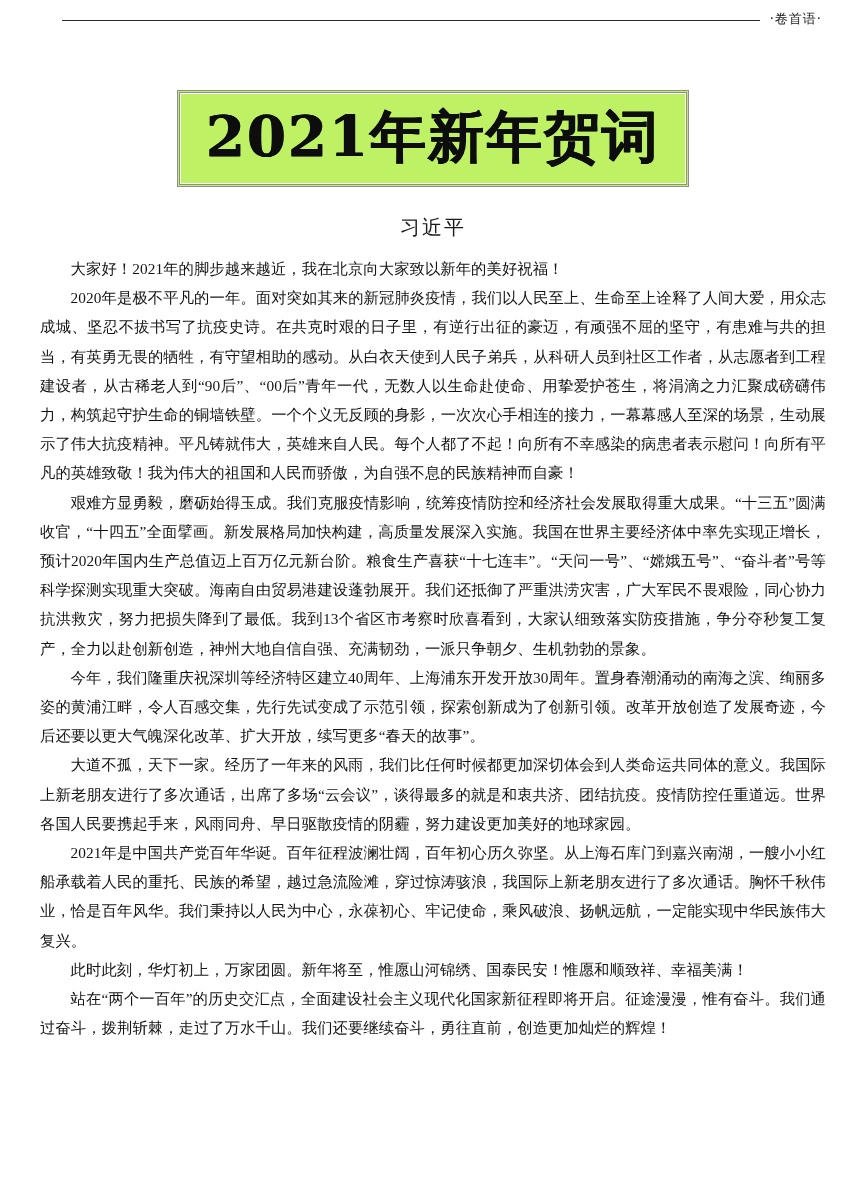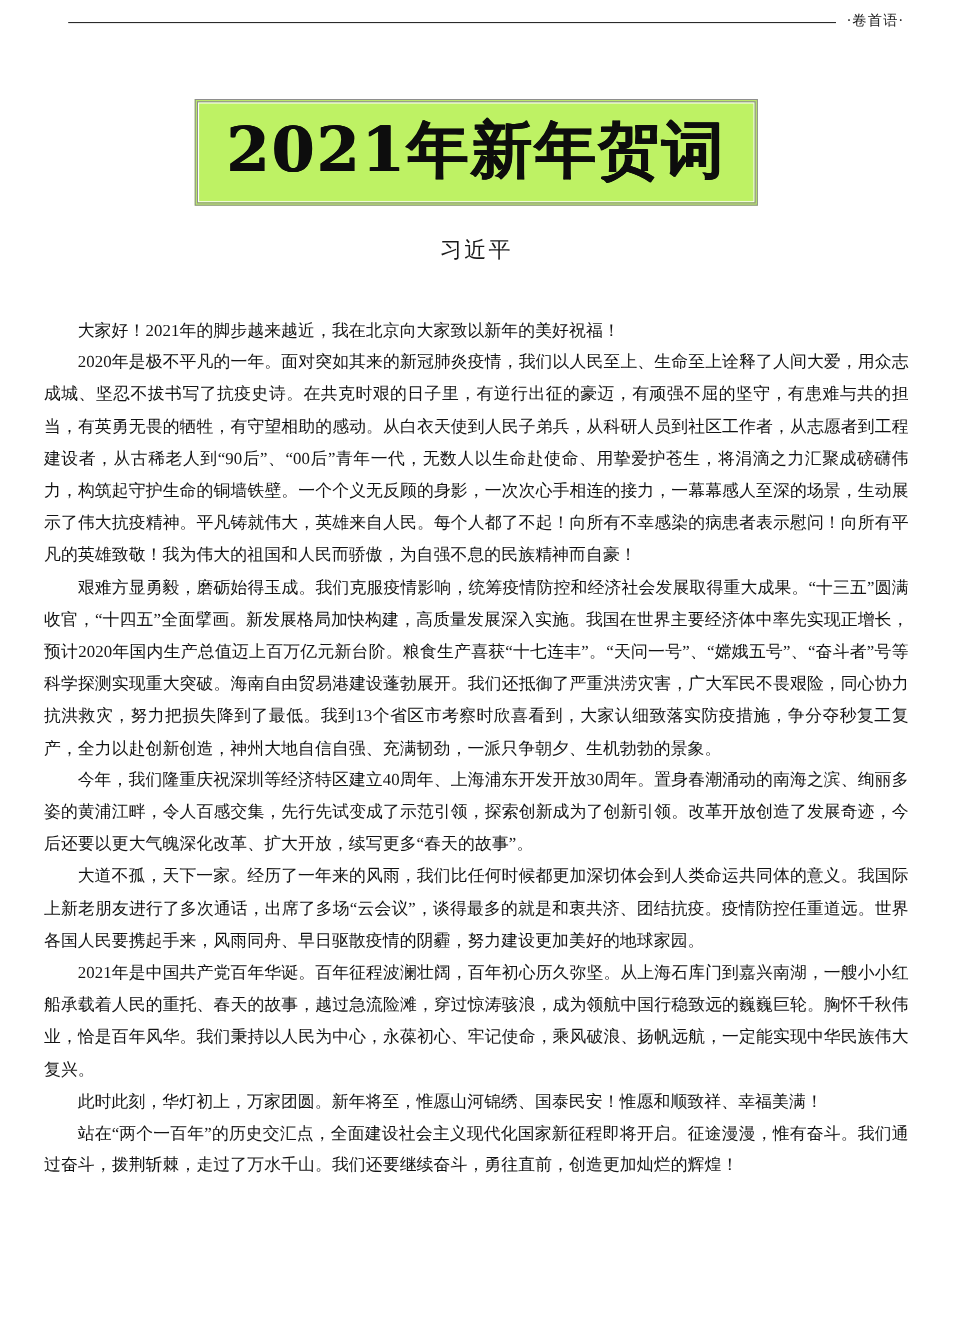--- a/index.html
+++ b/index.html
@@ -93,21 +93,20 @@
     position: absolute;
     top: 254px;
     left: 40px;
     width: 786px;
     font-size: 15.3px;
     line-height: 29.2px;
     color: #131313;
     text-align: justify;
     text-justify: inter-ideograph;
     letter-spacing: 0.1px;
-    margin-top: 32px;
   }
   .body-text p {
     margin: 0;
     text-indent: 2em;
     font-family: "Liberation Serif", "DejaVu Serif", serif;
   }
 </style>
 </head>
 <body>
 
@@ -125,18 +124,18 @@
   </div>
 
   <div class="byline">习近平</div>
 
   <div class="body-text">
     <p>大家好！2021年的脚步越来越近，我在北京向大家致以新年的美好祝福！</p>
     <p>2020年是极不平凡的一年。面对突如其来的新冠肺炎疫情，我们以人民至上、生命至上诠释了人间大爱，用众志成城、坚忍不拔书写了抗疫史诗。在共克时艰的日子里，有逆行出征的豪迈，有顽强不屈的坚守，有患难与共的担当，有英勇无畏的牺牲，有守望相助的感动。从白衣天使到人民子弟兵，从科研人员到社区工作者，从志愿者到工程建设者，从古稀老人到“90后”、“00后”青年一代，无数人以生命赴使命、用挚爱护苍生，将涓滴之力汇聚成磅礴伟力，构筑起守护生命的铜墙铁壁。一个个义无反顾的身影，一次次心手相连的接力，一幕幕感人至深的场景，生动展示了伟大抗疫精神。平凡铸就伟大，英雄来自人民。每个人都了不起！向所有不幸感染的病患者表示慰问！向所有平凡的英雄致敬！我为伟大的祖国和人民而骄傲，为自强不息的民族精神而自豪！</p>
     <p>艰难方显勇毅，磨砺始得玉成。我们克服疫情影响，统筹疫情防控和经济社会发展取得重大成果。“十三五”圆满收官，“十四五”全面擘画。新发展格局加快构建，高质量发展深入实施。我国在世界主要经济体中率先实现正增长，预计2020年国内生产总值迈上百万亿元新台阶。粮食生产喜获“十七连丰”。“天问一号”、“嫦娥五号”、“奋斗者”号等科学探测实现重大突破。海南自由贸易港建设蓬勃展开。我们还抵御了严重洪涝灾害，广大军民不畏艰险，同心协力抗洪救灾，努力把损失降到了最低。我到13个省区市考察时欣喜看到，大家认细致落实防疫措施，争分夺秒复工复产，全力以赴创新创造，神州大地自信自强、充满韧劲，一派只争朝夕、生机勃勃的景象。</p>
     <p>今年，我们隆重庆祝深圳等经济特区建立40周年、上海浦东开发开放30周年。置身春潮涌动的南海之滨、绚丽多姿的黄浦江畔，令人百感交集，先行先试变成了示范引领，探索创新成为了创新引领。改革开放创造了发展奇迹，今后还要以更大气魄深化改革、扩大开放，续写更多“春天的故事”。</p>
     <p>大道不孤，天下一家。经历了一年来的风雨，我们比任何时候都更加深切体会到人类命运共同体的意义。我国际上新老朋友进行了多次通话，出席了多场“云会议”，谈得最多的就是和衷共济、团结抗疫。疫情防控任重道远。世界各国人民要携起手来，风雨同舟、早日驱散疫情的阴霾，努力建设更加美好的地球家园。</p>
-    <p>2021年是中国共产党百年华诞。百年征程波澜壮阔，百年初心历久弥坚。从上海石库门到嘉兴南湖，一艘小小红船承载着人民的重托、春天的故事，越过急流险滩，穿过惊涛骇浪，成为领航中国行稳致远的巍巍巨轮。胸怀千秋伟业，恰是百年风华。我们秉持以人民为中心，永葆初心、牢记使命，乘风破浪、扬帆远航，一定能实现中华民族伟大复兴。</p>
+    <p>2021年是中国共产党百年华诞。百年征程波澜壮阔，百年初心历久弥坚。从上海石库门到嘉兴南湖，一艘小小红船承载着人民的重托、民族的希望，越过急流险滩，穿过惊涛骇浪，我国际上新老朋友进行了多次通话。胸怀千秋伟业，恰是百年风华。我们秉持以人民为中心，永葆初心、牢记使命，乘风破浪、扬帆远航，一定能实现中华民族伟大复兴。</p>
     <p>此时此刻，华灯初上，万家团圆。新年将至，惟愿山河锦绣、国泰民安！惟愿和顺致祥、幸福美满！</p>
     <p>站在“两个一百年”的历史交汇点，全面建设社会主义现代化国家新征程即将开启。征途漫漫，惟有奋斗。我们通过奋斗，拨荆斩棘，走过了万水千山。我们还要继续奋斗，勇往直前，创造更加灿烂的辉煌！</p>
   </div>
 
 </div>
 
 </body></html>

